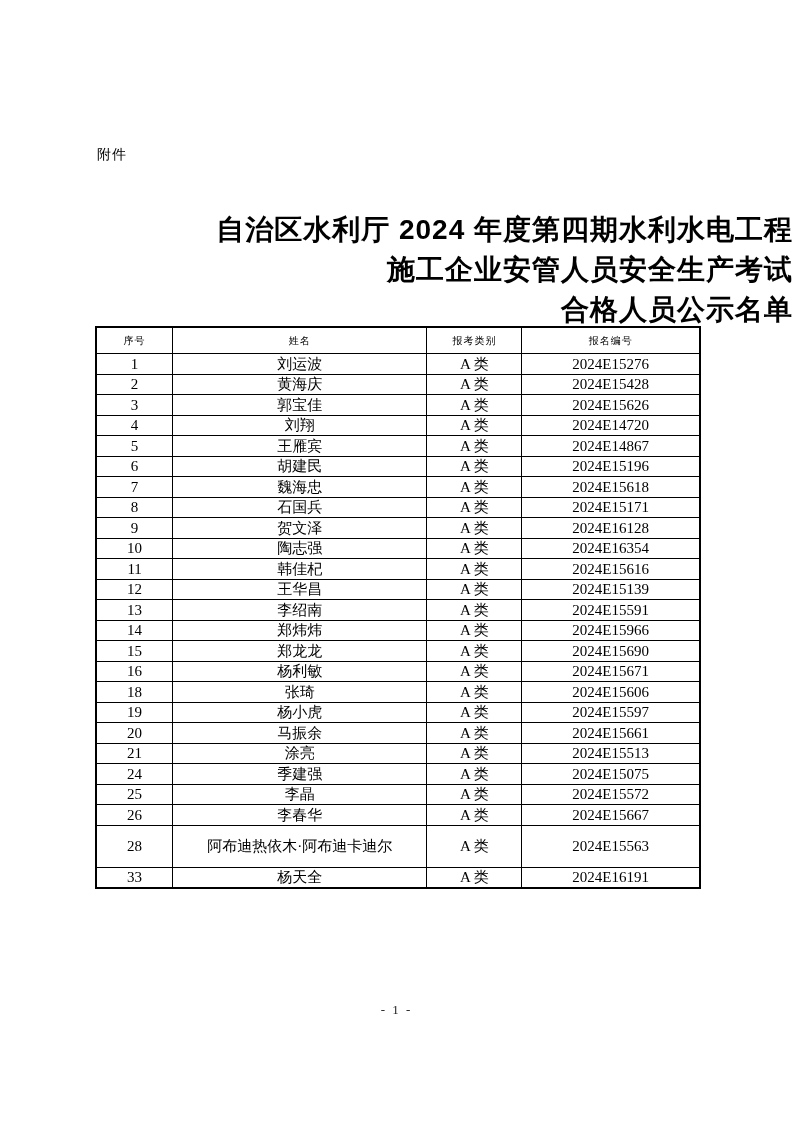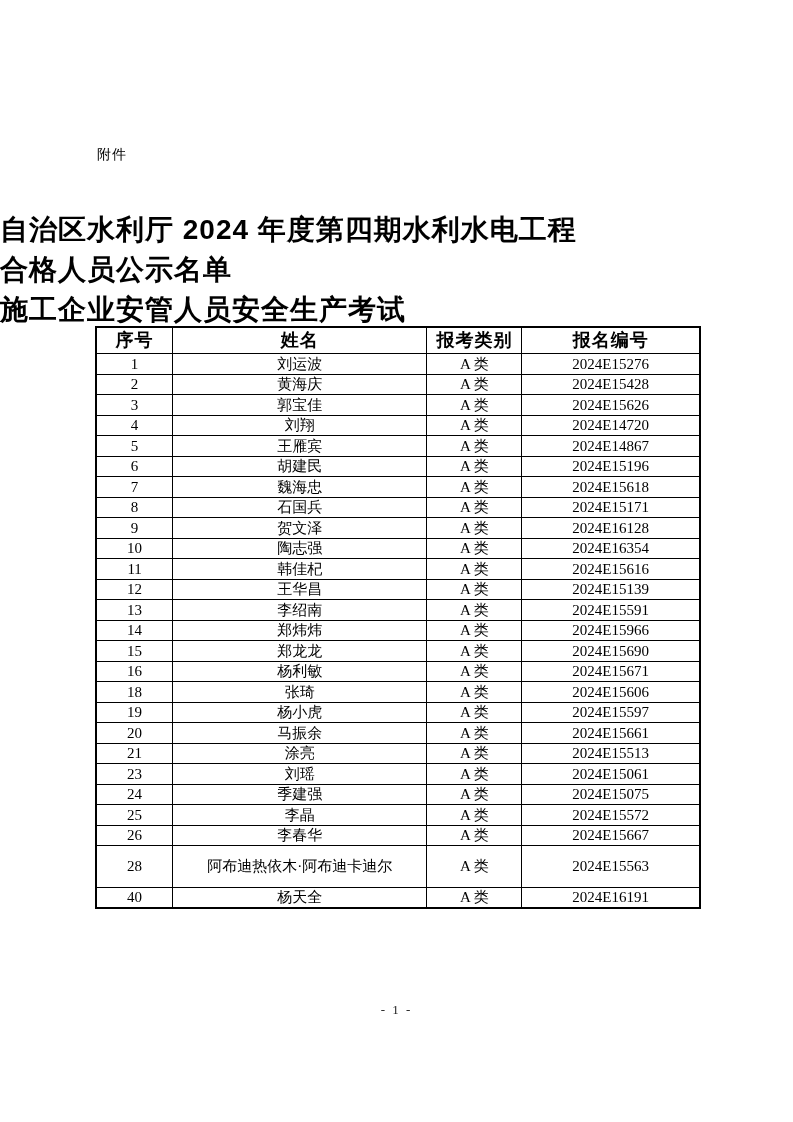--- a/index.html
+++ b/index.html
@@ -20,21 +20,21 @@
     left: 97px;
     top: 146px;
     font-size: 14px;
     letter-spacing: 1px;
   }
   .doc-title {
     position: absolute;
     left: 0;
     right: 0;
     top: 210px;
-    text-align: left;
+    text-align: right;
     font-family: "Liberation Sans", "DejaVu Sans", sans-serif;
     font-weight: bold;
     font-size: 28px;
     line-height: 40px;
     letter-spacing: 1px;
   }
   .table-wrap {
     position: absolute;
     left: 95px;
     top: 326px;
@@ -51,22 +51,22 @@
     text-align: center;
     vertical-align: middle;
     padding: 0;
     font-size: 15px;
     line-height: 1.1;
     overflow: hidden;
     white-space: nowrap;
   }
   table.roster thead th {
     height: 25px;
-    font-weight: bold;
-    font-size: 18px;
+    font-weight: normal;
+    font-size: 10px;
     letter-spacing: 1px;
   }
   table.roster tbody tr {
     height: 20.5px;
   }
   table.roster tbody tr.tall {
     height: 42px;
   }
   col.c-index    { width: 12.7%; }
   col.c-name     { width: 42.1%; }
@@ -83,22 +83,22 @@
     color: #222;
   }
 </style>
 </head>
 <body>
 
 <div class="attachment-label">附件</div>
 
 <div class="doc-title">
   <div>自治区水利厅 2024 年度第四期水利水电工程</div>
+  <div>施工企业安管人员安全生产考试</div>
   <div>合格人员公示名单</div>
-  <div>施工企业安管人员安全生产考试</div>
 </div>
 
 <div class="table-wrap">
   <table class="roster">
     <colgroup>
       <col class="c-index">
       <col class="c-name">
       <col class="c-category">
       <col class="c-regno">
     </colgroup>
@@ -225,26 +225,20 @@
           <td>A 类</td>
           <td>2024E15661</td>
         </tr>
         <tr>
           <td>21</td>
           <td>涂亮</td>
           <td>A 类</td>
           <td>2024E15513</td>
         </tr>
         <tr>
-          <td>23</td>
-          <td>刘瑶</td>
-          <td>A 类</td>
-          <td>2024E15061</td>
-        </tr>
-        <tr>
           <td>24</td>
           <td>季建强</td>
           <td>A 类</td>
           <td>2024E15075</td>
         </tr>
         <tr>
           <td>25</td>
           <td>李晶</td>
           <td>A 类</td>
           <td>2024E15572</td>
@@ -255,21 +249,21 @@
           <td>A 类</td>
           <td>2024E15667</td>
         </tr>
         <tr class="tall">
           <td>28</td>
           <td>阿布迪热依木·阿布迪卡迪尔</td>
           <td>A 类</td>
           <td>2024E15563</td>
         </tr>
         <tr>
-          <td>40</td>
+          <td>33</td>
           <td>杨天全</td>
           <td>A 类</td>
           <td>2024E16191</td>
         </tr>
       </tbody>
   </table>
 </div>
 
 <div class="page-number">- 1 -</div>
 

